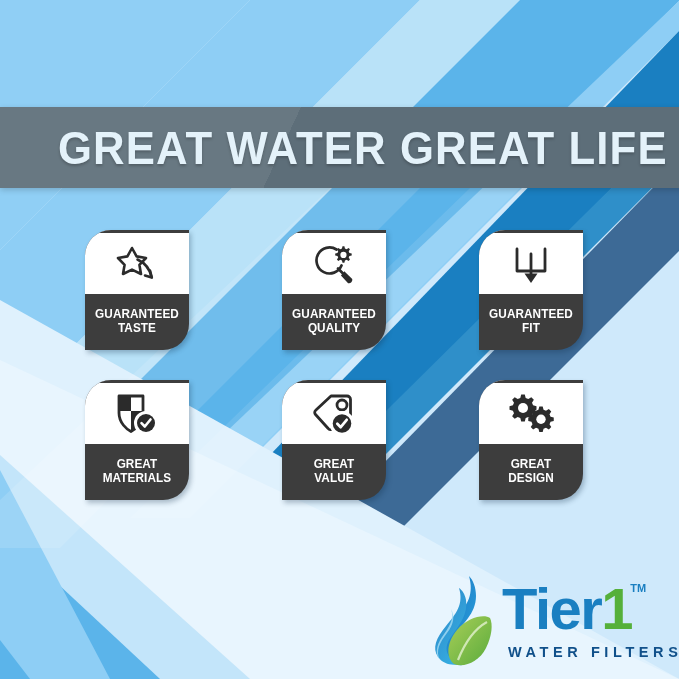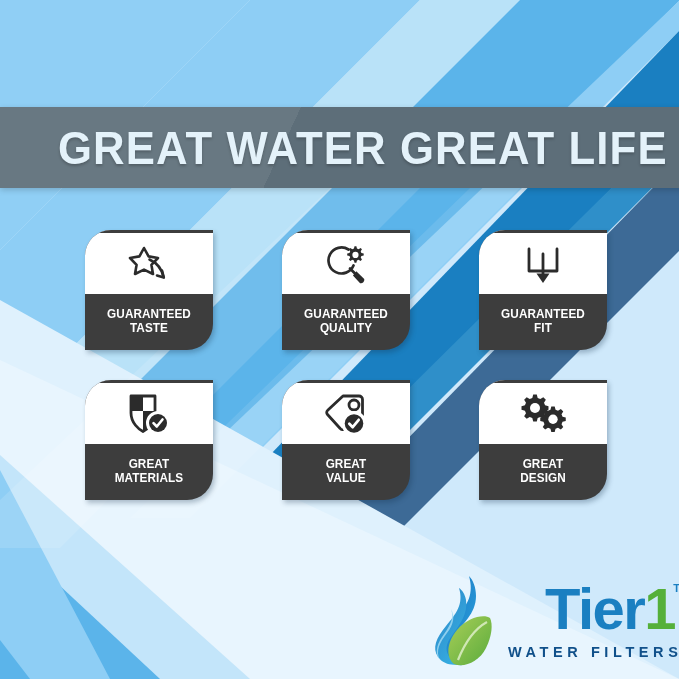--- a/index.html
+++ b/index.html
@@ -68,21 +68,21 @@
     top: 230px;
     width: 515px;
     display: grid;
     grid-template-columns: repeat(3, 120px);
     grid-template-rows: repeat(2, 120px);
     column-gap: 77px;
     row-gap: 30px;
   }
   .badge {
     position: relative;
-    width: 128px;
+    width: 104px;
     height: 120px;
     background: #3d3d3d;
     border-radius: 26px 0 26px 0;
     box-shadow: 2px 3px 5px rgba(20,50,75,0.30);
     overflow: hidden;
     display: flex;
     flex-direction: column;
   }
   .badge-icon-area {
     height: 64px;
@@ -120,21 +120,20 @@
     top: 572px;
     width: 250px;
     height: 100px;
   }
   .logo-drop { position: absolute; left: 0; top: 0; }
   .logo-word {
     position: absolute;
     left: 78px;
     top: 8px;
     height: 62px;
-    margin-left: 43px;
   }
   .logo-tier {
     font-size: 58px;
     font-weight: bold;
     color: #1a7fc1;
     letter-spacing: -1.5px;
     line-height: 1;
     font-family: "Liberation Sans", sans-serif;
   }
   .logo-one {

